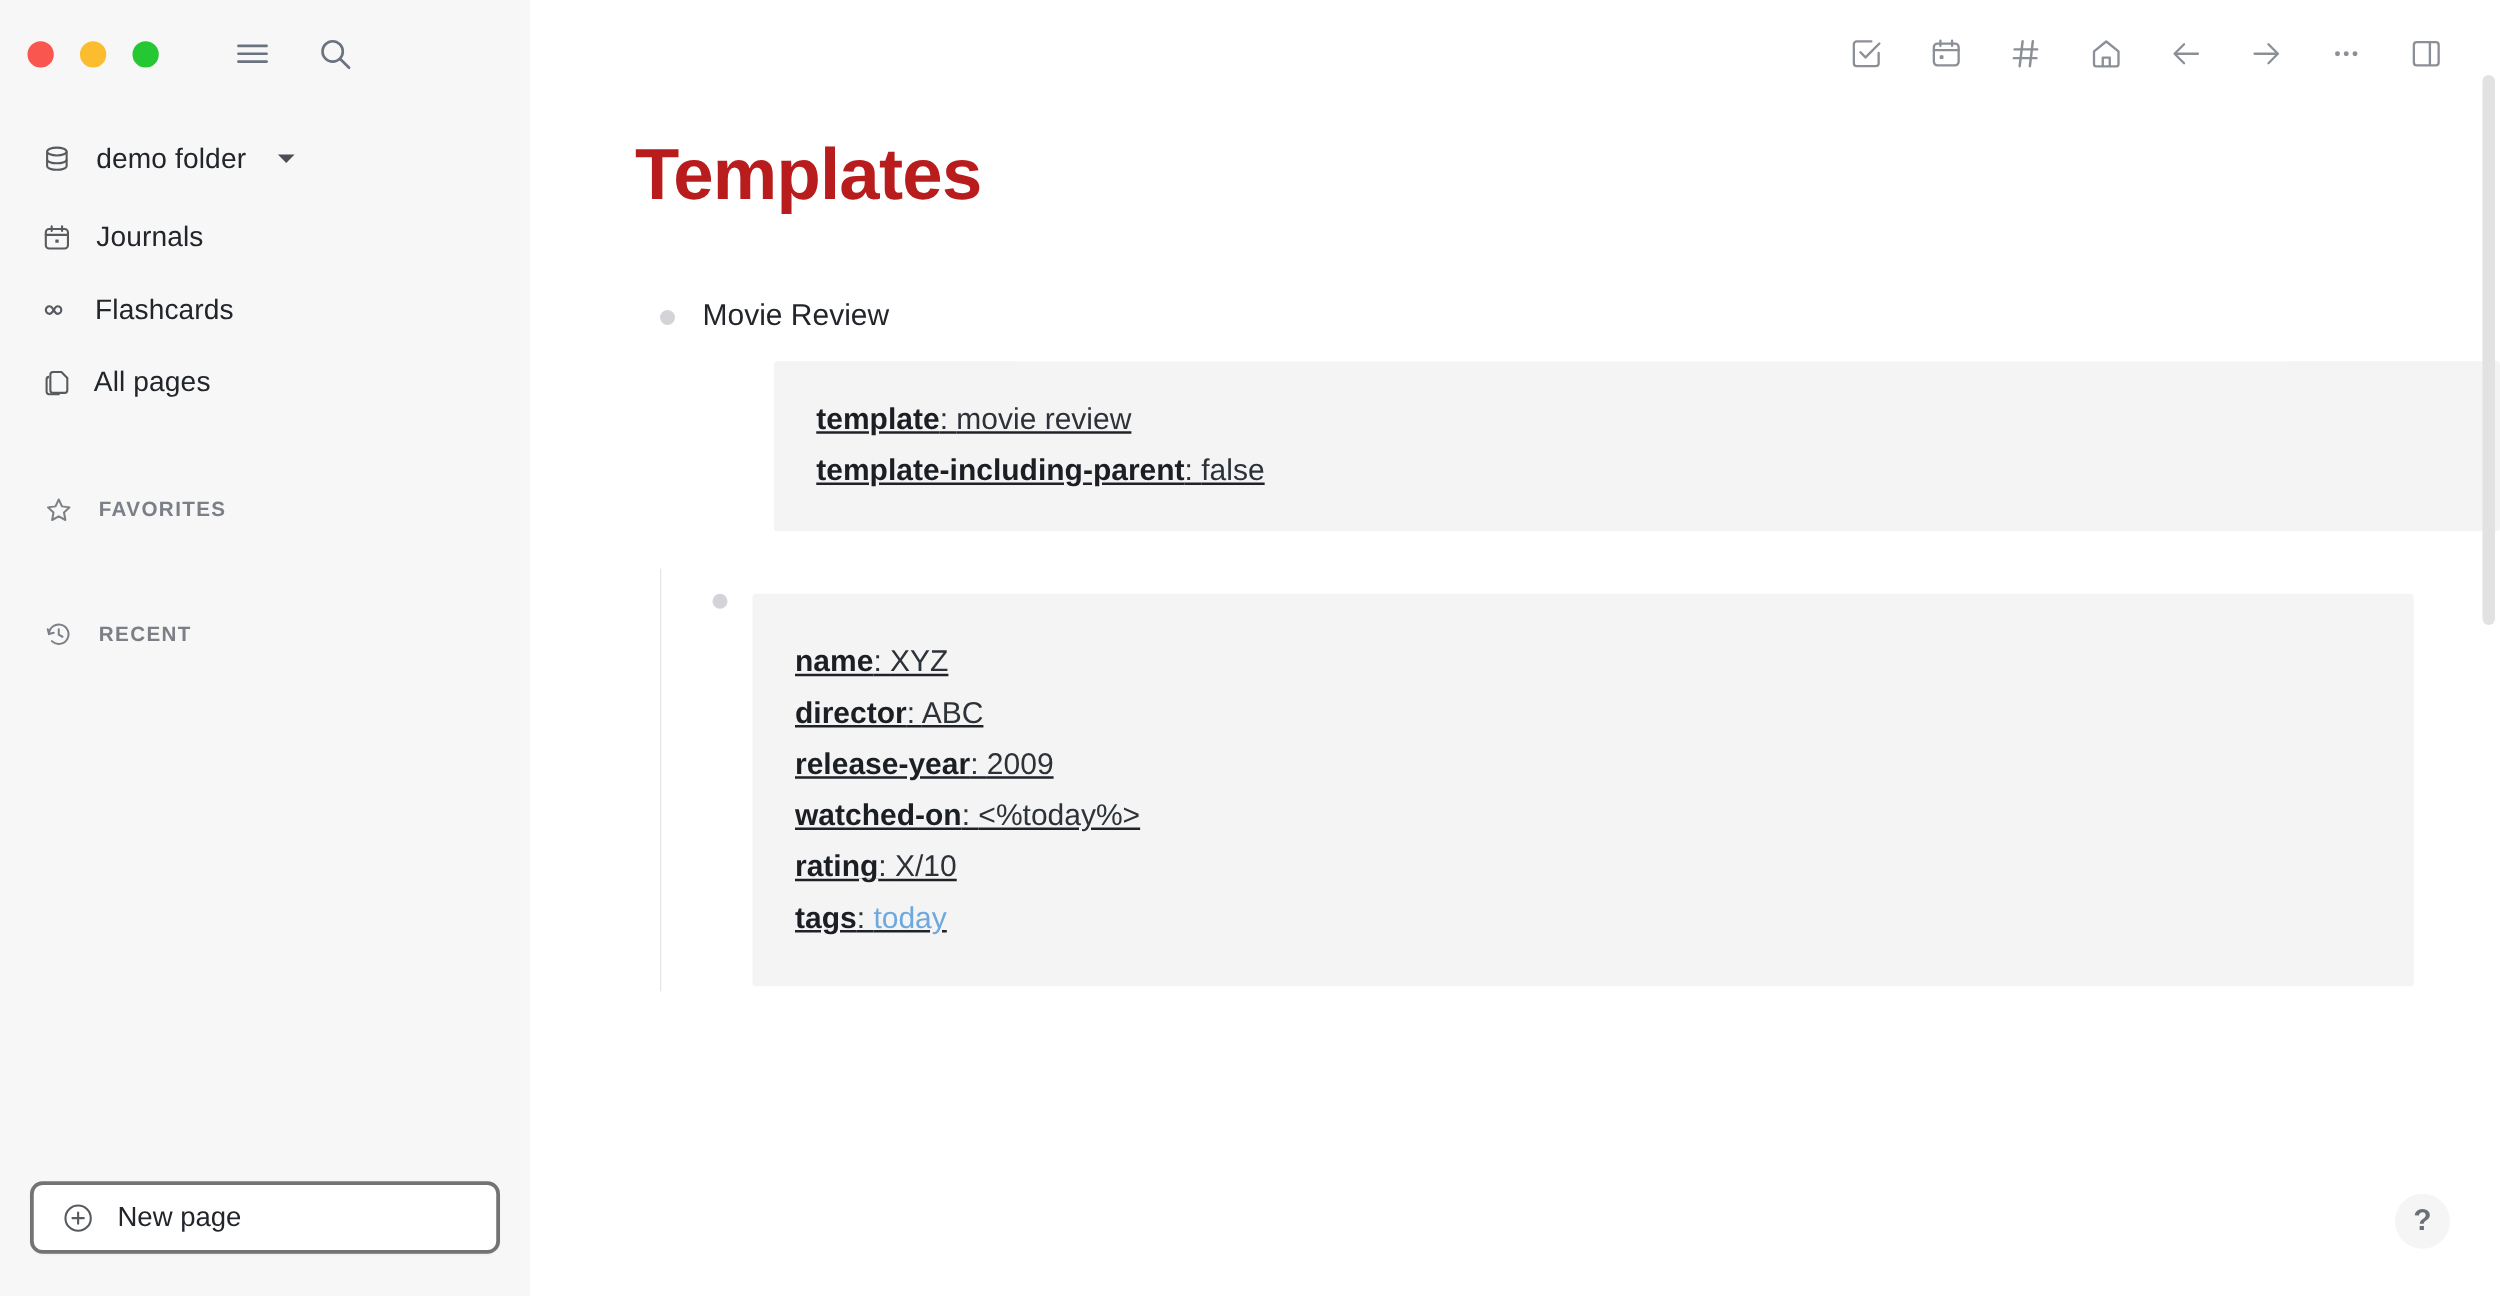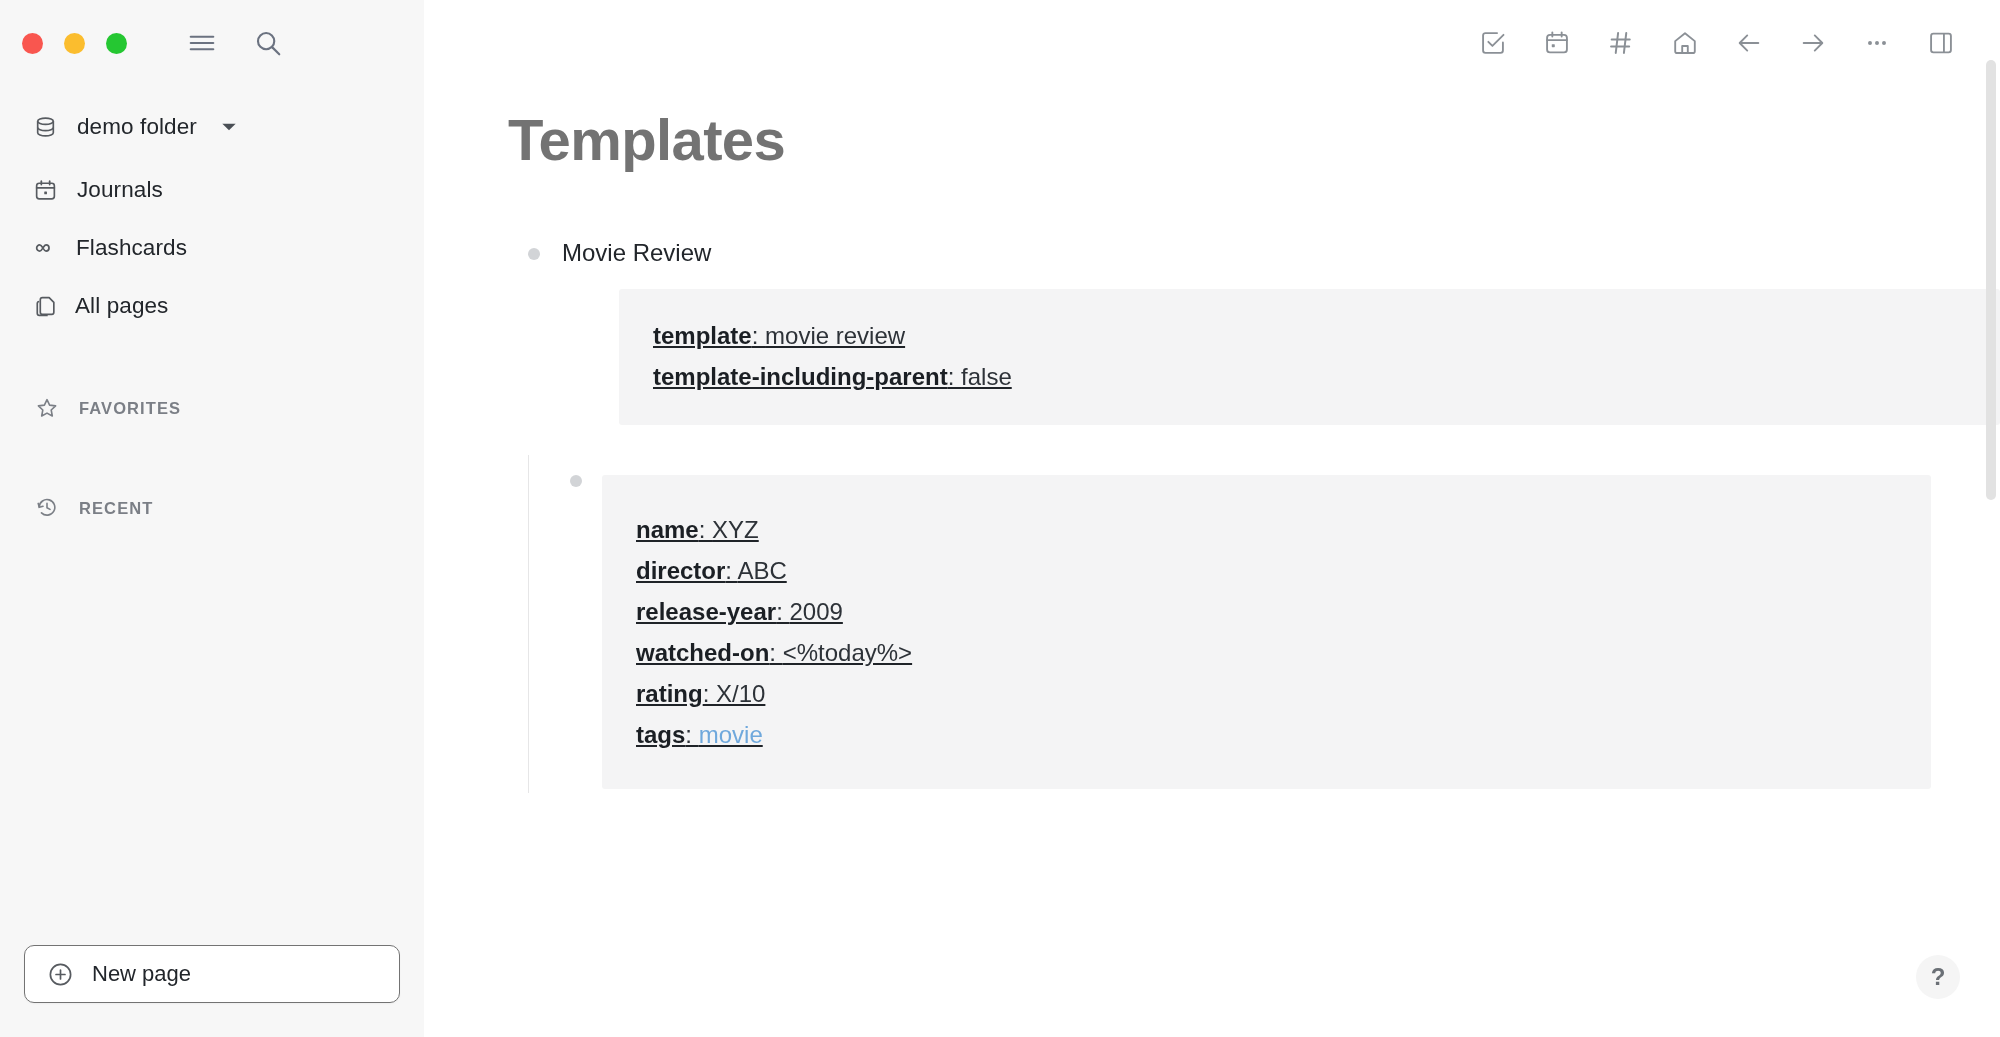--- a/index.html
+++ b/index.html
@@ -105,21 +105,21 @@
   .sp-favorites { margin-top: 56px; }
   .sp-recent { margin-top: 56px; }
 
   .sidebar-bottom {
     margin-top: auto;
     padding: 0 24px 34px 24px;
   }
   .new-page-btn {
     height: 58px;
     background: #ffffff;
-    border: 1px solid #737373;
+    border: 3px solid #737373;
     border-radius: 10px;
     display: flex;
     align-items: center;
     gap: 18px;
     padding-left: 22px;
     cursor: pointer;
     box-shadow: 0 1px 2px rgba(0,0,0,0.04);
   }
   .new-page-label { font-size: 22px; color: #22262b; }
 
@@ -151,21 +151,21 @@
   .doc {
     position: absolute;
     top: 0; left: 0;
     width: 100%;
     padding: 108px 0 0 84px;
   }
   .page-title {
     font-size: 58px;
     font-weight: 700;
     letter-spacing: -0.6px;
-    color: #737373;
+    color: #b91c1c;
     line-height: 1.1;
   }
 
   .block-root { margin-top: 64px; position: relative; }
 
   .bullet-row {
     display: flex;
     align-items: flex-start;
     gap: 0;
   }
@@ -479,21 +479,21 @@
 
             <div class="prop-line">
               <span class="prop-key">watched-on</span><span class="prop-val">: </span><span class="prop-val">&lt;%today%&gt;</span>
             </div>
 
             <div class="prop-line">
               <span class="prop-key">rating</span><span class="prop-val">: </span><span class="prop-val">X/10</span>
             </div>
 
             <div class="prop-line">
-              <span class="prop-key">tags</span><span class="prop-val">: </span><span class="tag-link">movie</span>
+              <span class="prop-key">tags</span><span class="prop-val">: </span><span class="tag-link">today</span>
             </div>
 
           </div>
         </div>
 
       </div>
     </div>
 
     <div class="help-btn">?</div>
 

